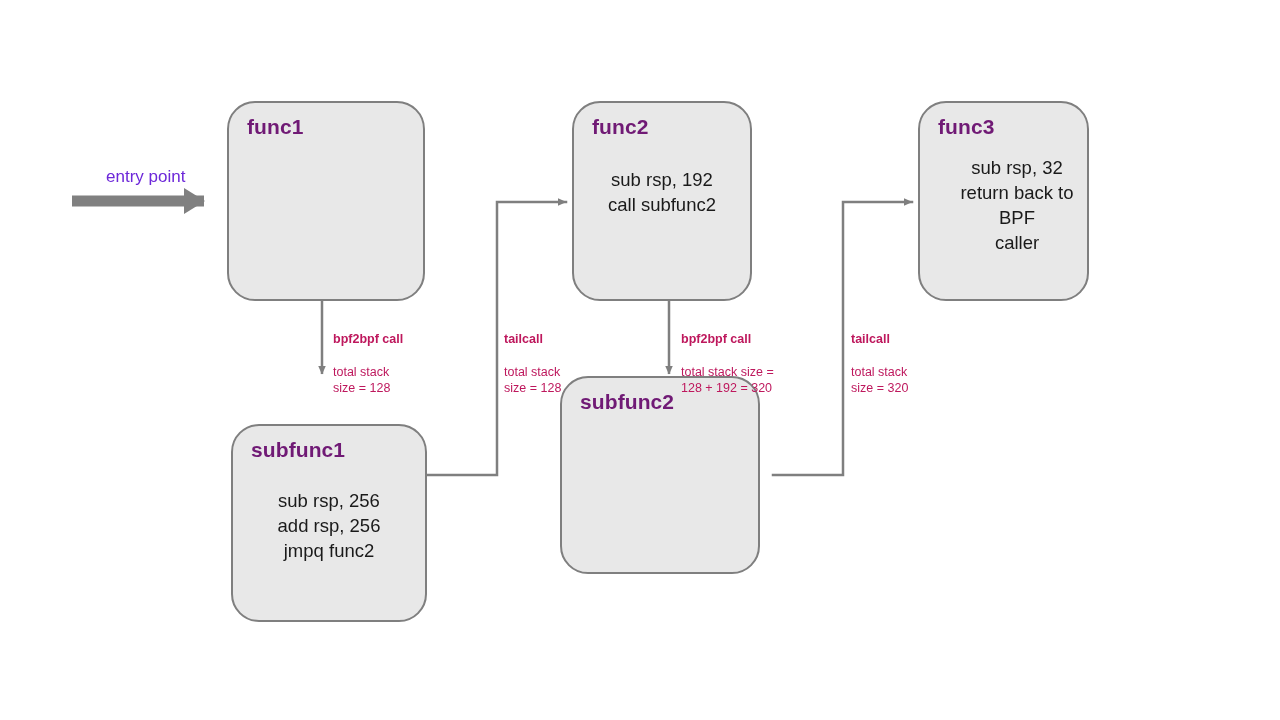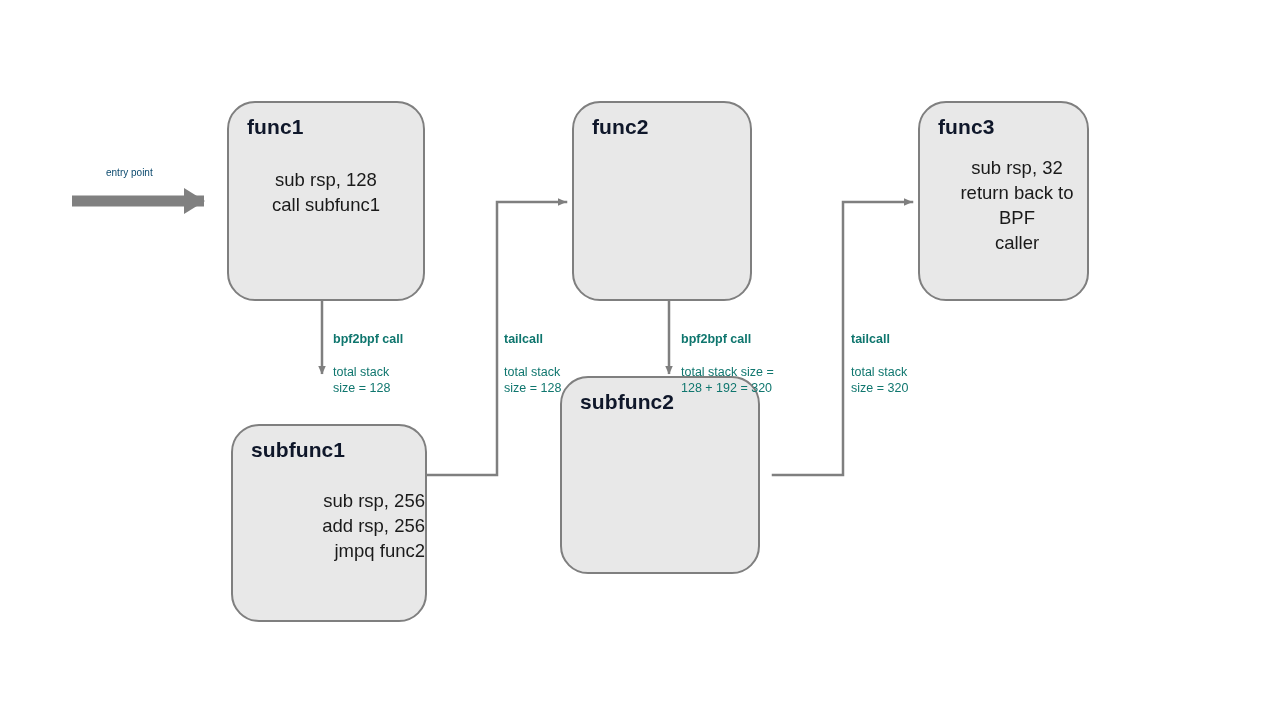--- a/index.html
+++ b/index.html
@@ -18,50 +18,50 @@
     border:2.5px solid #7f7f7f;
     border-radius:28px;
     box-sizing:border-box;
     box-shadow:0 0 0 0 rgba(0,0,0,0);
   }
   .node-title{
     position:absolute;
     left:18px;top:12px;
     font-size:21px;
     font-weight:bold;
-    color:#0f172a;
+    color:#701a75;
     letter-spacing:0.1px;
     white-space:nowrap;
   }
   .node-body{
     position:absolute;
     left:0;right:0;
     text-align:center;
     font-size:18.5px;
     color:#1a1a1a;
     line-height:25px;
     white-space:pre-line;
   }
   .node-body.pos-a{top:64px;}
   .node-body.pos-b{top:52px;padding-left:27px;}
-  .node-body.pos-c{top:62px;text-align:right;}
+  .node-body.pos-c{top:62px;}
 
   .edge-label{
     position:absolute;
     font-size:12.5px;
-    color:#0f766e;
+    color:#be185d;
     line-height:16.5px;
     white-space:pre-line;
   }
   .edge-label .lbl-head{font-weight:bold;display:block;}
 
   .entry-label{
     position:absolute;
-    font-size:10px;
-    color:#0c4a6e;
+    font-size:17px;
+    color:#6d28d9;
     white-space:nowrap;
   }
 </style>
 </head>
 <body>
 
 <div id="canvas">
 
   <svg id="svg-layer" viewBox="0 0 1280 720" xmlns="http://www.w3.org/2000/svg">
     <defs>
@@ -91,26 +91,26 @@
 
     <g>
       <path d="M773,475 L843,475 L843,202 L912,202" fill="none" stroke="#7f7f7f" stroke-width="2.5" stroke-linecap="square" stroke-linejoin="miter" marker-end="url(#thin-arrow)"></path>
     </g>
   </svg>
 
   <div class="entry-label" style="left:106px;top:167px;">entry point</div>
 
   <div class="node" style="left:227px;top:101px;width:198px;height:200px;">
     <div class="node-title">func1</div>
-    <div class="node-body pos-a">sub rsp, 128
-call subfunc1</div>
   </div>
 
   <div class="node" style="left:572px;top:101px;width:180px;height:200px;">
     <div class="node-title">func2</div>
+    <div class="node-body pos-a">sub rsp, 192
+call subfunc2</div>
   </div>
 
   <div class="node" style="left:918px;top:101px;width:171px;height:200px;">
     <div class="node-title">func3</div>
     <div class="node-body pos-b">sub rsp, 32
 return back to BPF
 caller</div>
   </div>
 
   <div class="node" style="left:231px;top:376px;width:196px;height:198px;margin-top:48px;">

